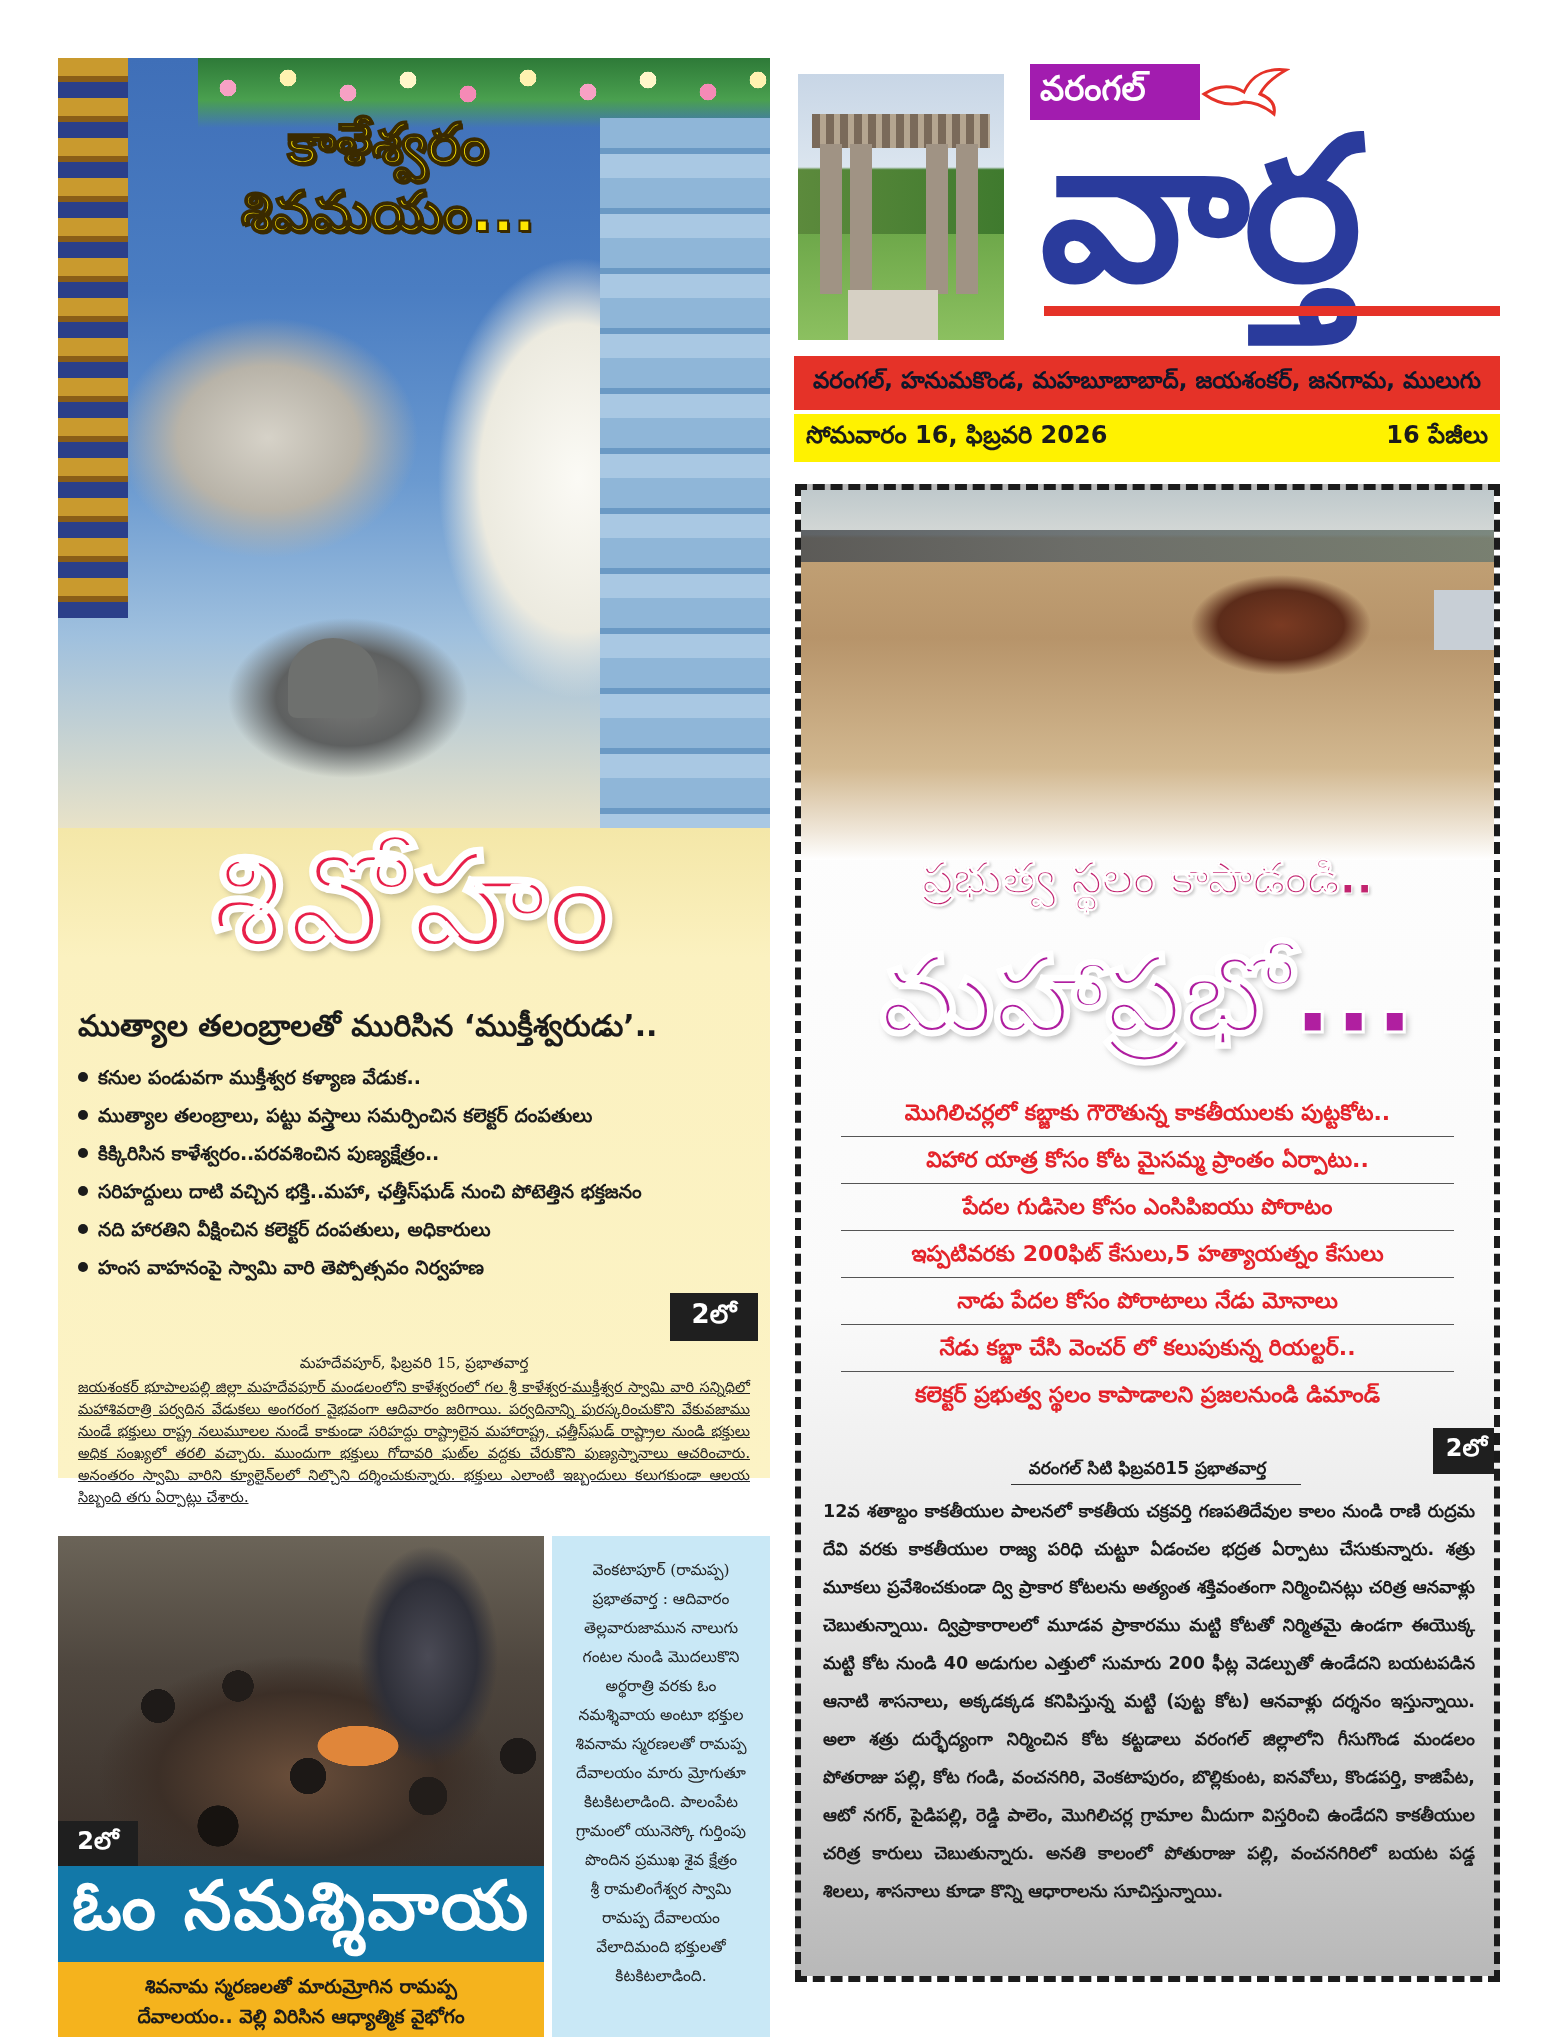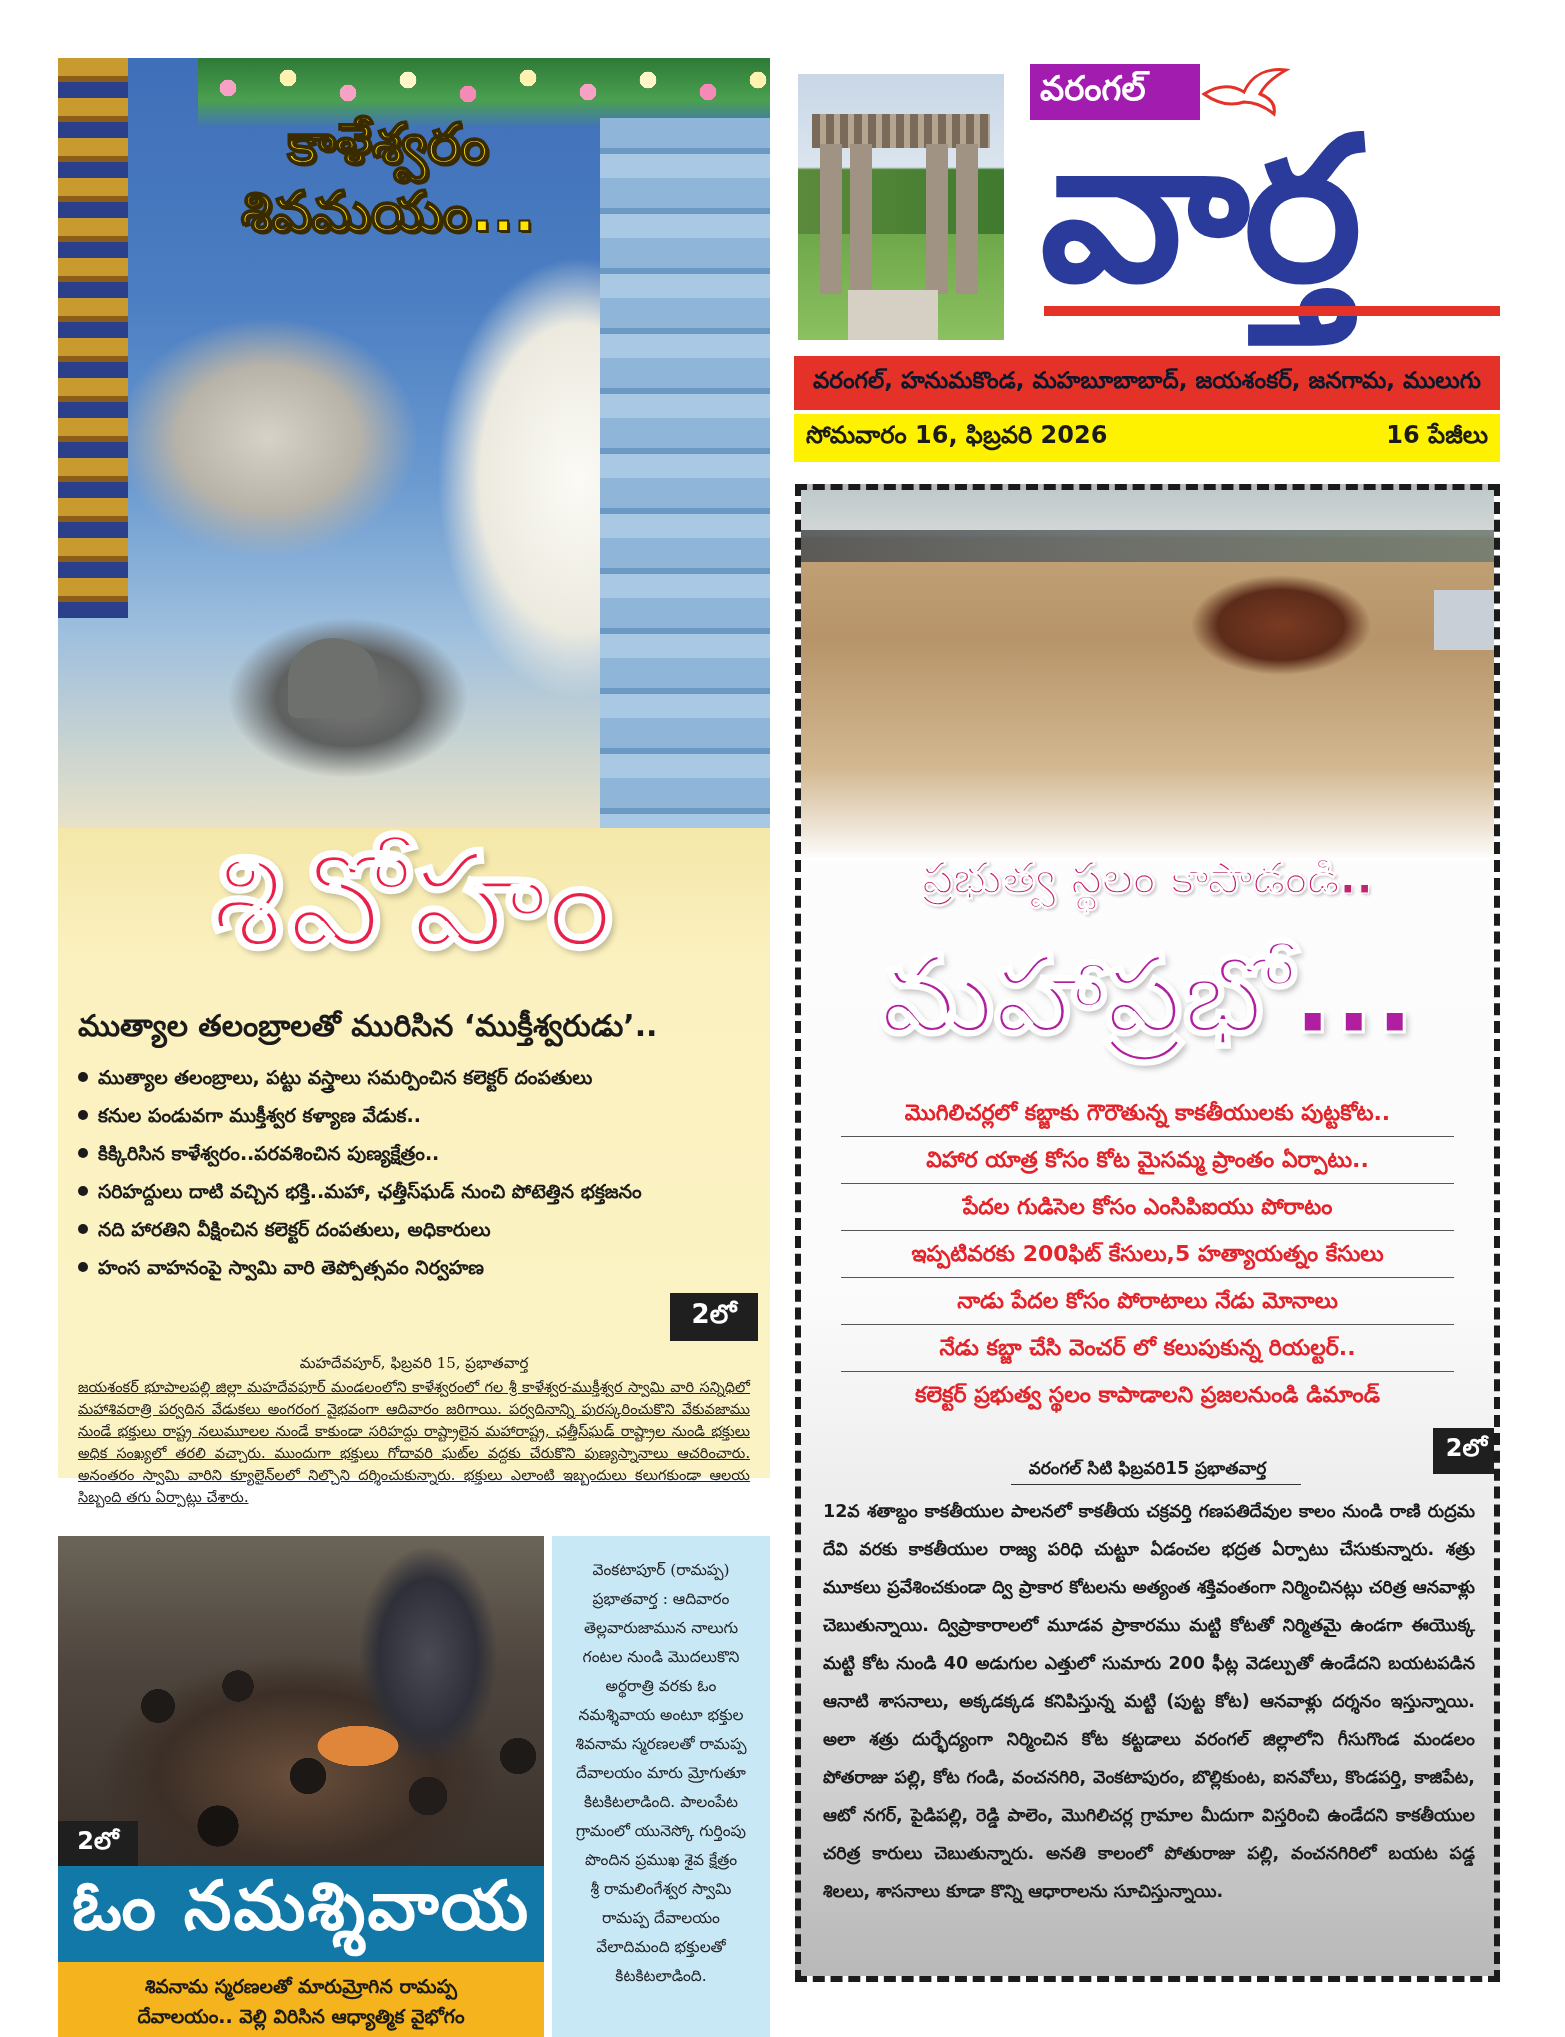--- a/index.html
+++ b/index.html
@@ -239,25 +239,25 @@
 
   <div class="yellow-panel"></div>
 
   <div class="big-headline">శివోహం</div>
 
   <div class="sub-headline">ముత్యాల తలంబ్రాలతో మురిసిన ‘ముక్తీశ్వరుడు’..</div>
 
   <ul class="bullets">
     <li>
         <span class="dot"></span>
+        <span>కనుల పండువగా ముక్తీశ్వర కళ్యాణ వేడుక..</span>
+      </li>
+    <li>
+        <span class="dot"></span>
         <span>ముత్యాల తలంబ్రాలు, పట్టు వస్త్రాలు సమర్పించిన కలెక్టర్ దంపతులు</span>
-      </li>
-    <li>
-        <span class="dot"></span>
-        <span>కనుల పండువగా ముక్తీశ్వర కళ్యాణ వేడుక..</span>
       </li>
     <li>
         <span class="dot"></span>
         <span>కిక్కిరిసిన కాళేశ్వరం..పరవశించిన పుణ్యక్షేత్రం..</span>
       </li>
     <li>
         <span class="dot"></span>
         <span>సరిహద్దులు దాటి వచ్చిన భక్తి..మహా, ఛత్తీస్‌ఘడ్ నుంచి పోటెత్తిన భక్తజనం</span>
       </li>
     <li>

